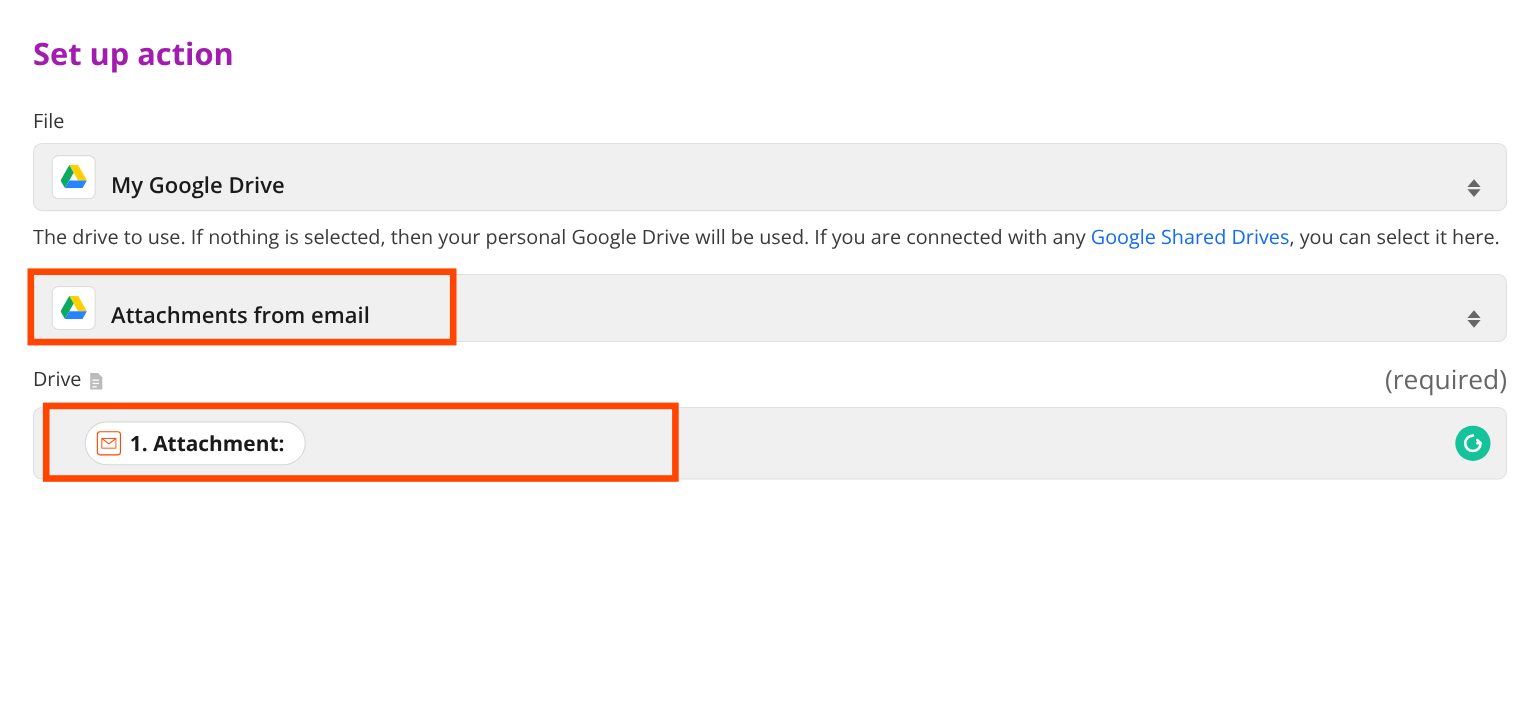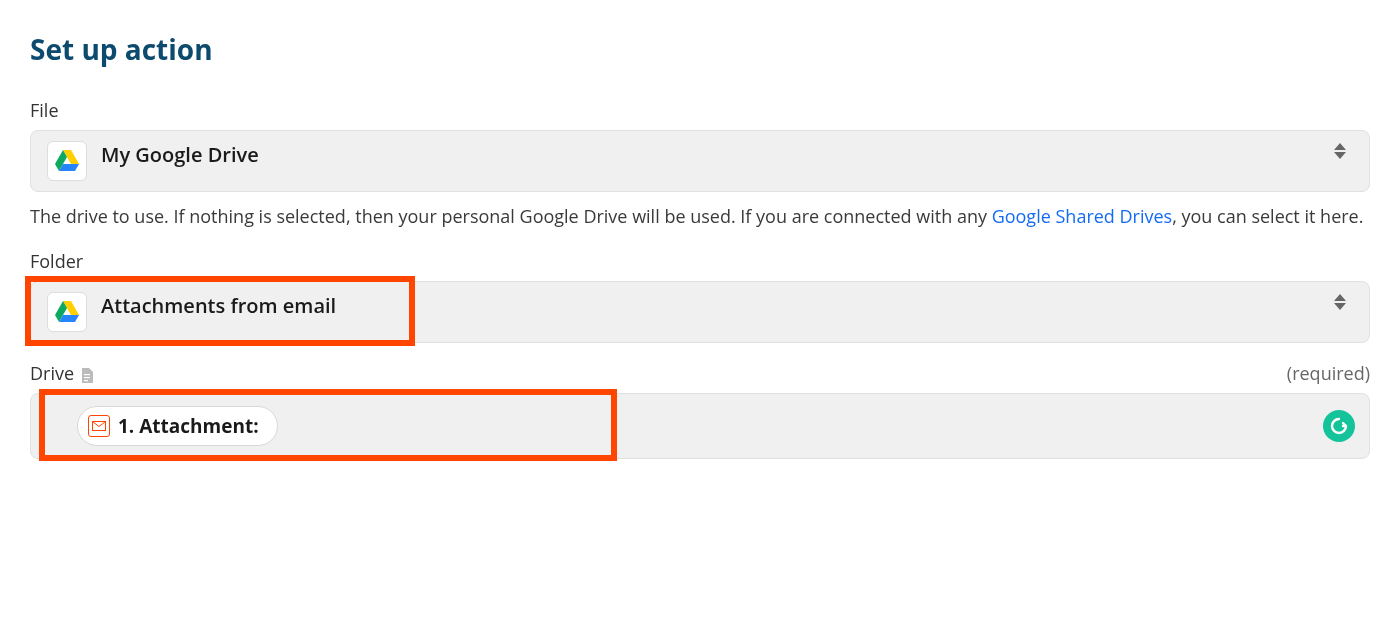--- a/index.html
+++ b/index.html
@@ -10,50 +10,50 @@
     body {
       font-family: 'Open Sans', -apple-system, BlinkMacSystemFont, 'Segoe UI', Roboto, sans-serif;
       background: #ffffff;
       padding: 20px 30px;
       width: 1400px;
       color: #333;
     }
     .page-title {
       font-size: 28px;
       font-weight: 700;
-      color: #0c4a6e;
+      color: #a21caf;
       margin-bottom: 30px;
       margin-top: 10px;
     }
     .field-group {
       margin-bottom: 18px;
     }
     .field-label {
       font-size: 18px;
       font-weight: 400;
       color: #333;
       margin-bottom: 8px;
       display: flex;
       align-items: center;
       gap: 6px;
     }
     .field-label .required {
       margin-left: auto;
       color: #666;
-      font-size: 18px;
+      font-size: 24px;
       font-weight: 400;
     }
     .dropdown {
       width: 100%;
       background: #f0f0f0;
       border: 1px solid #e0e0e0;
       border-radius: 8px;
       padding: 10px 16px;
       display: flex;
-      align-items: flex-start;
+      align-items: flex-end;
       cursor: pointer;
       position: relative;
       min-height: 58px;
     }
     .dropdown.highlighted-wrap {
       position: relative;
     }
     .highlight-border-folder {
       position: absolute;
       top: -6px;
@@ -209,23 +209,20 @@
       <div class="up"></div>
       <div class="down"></div>
     </div>
   </div>
   <p class="help-text">
     <span>The drive to use. If nothing is selected, then your personal Google Drive will be used. If you are connected with any </span><a class="link">Google Shared Drives</a><span>, you can select it here.</span>
   </p>
 </div>
 
 <div class="field-group">
-  <div class="field-label">
-    <span>Folder</span>
-  </div>
   <div class="dropdown highlighted-wrap">
     <div class="highlight-border-folder"></div>
     <div class="drive-icon-box">
       <svg width="24" height="22" viewBox="0 0 24 22">
         <polygon points="8,0 16,0 24,14 16,14" fill="#ffcf00"></polygon>
         <polygon points="8,0 0,14 4,21 12,7" fill="#0da960"></polygon>
         <polygon points="24,14 20,21 4,21 8,14" fill="#2684fc"></polygon>
       </svg>
     </div>
     <span class="dropdown-text">Attachments from email</span>

